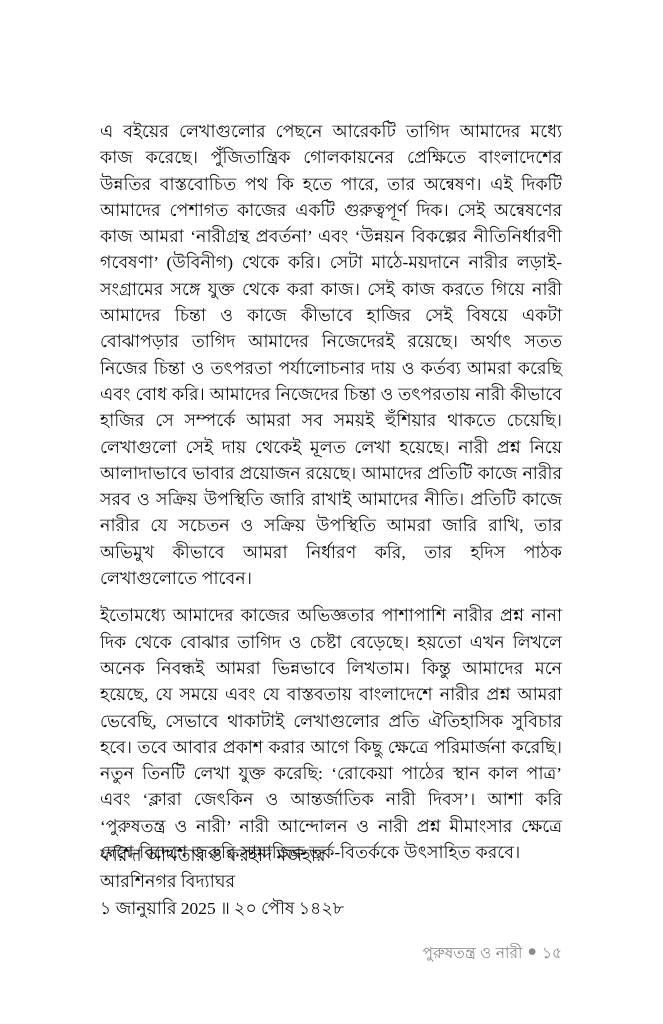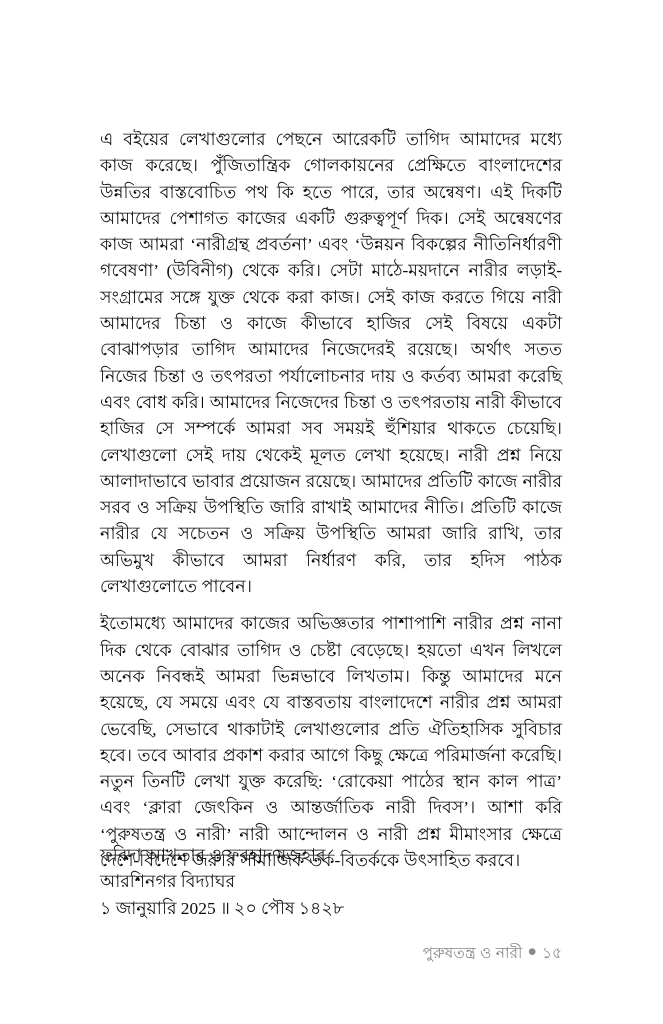--- a/index.html
+++ b/index.html
@@ -20,21 +20,21 @@
   }
 
   .content {
     position: absolute;
     left: 100px;
     top: 118px;
     width: 462px;
   }
 
   .body-paragraph {
-    margin: 8px 0 11px 0;
+    margin: 0 0 11px 0;
     padding: 0;
     font-family: "Liberation Serif", "DejaVu Serif", serif;
     font-size: 17.4px;
     line-height: 26.3px;
     color: #0c0c0c;
     text-align: justify;
     text-justify: inter-word;
     word-spacing: 0.5px;
     hyphens: none;
   }

